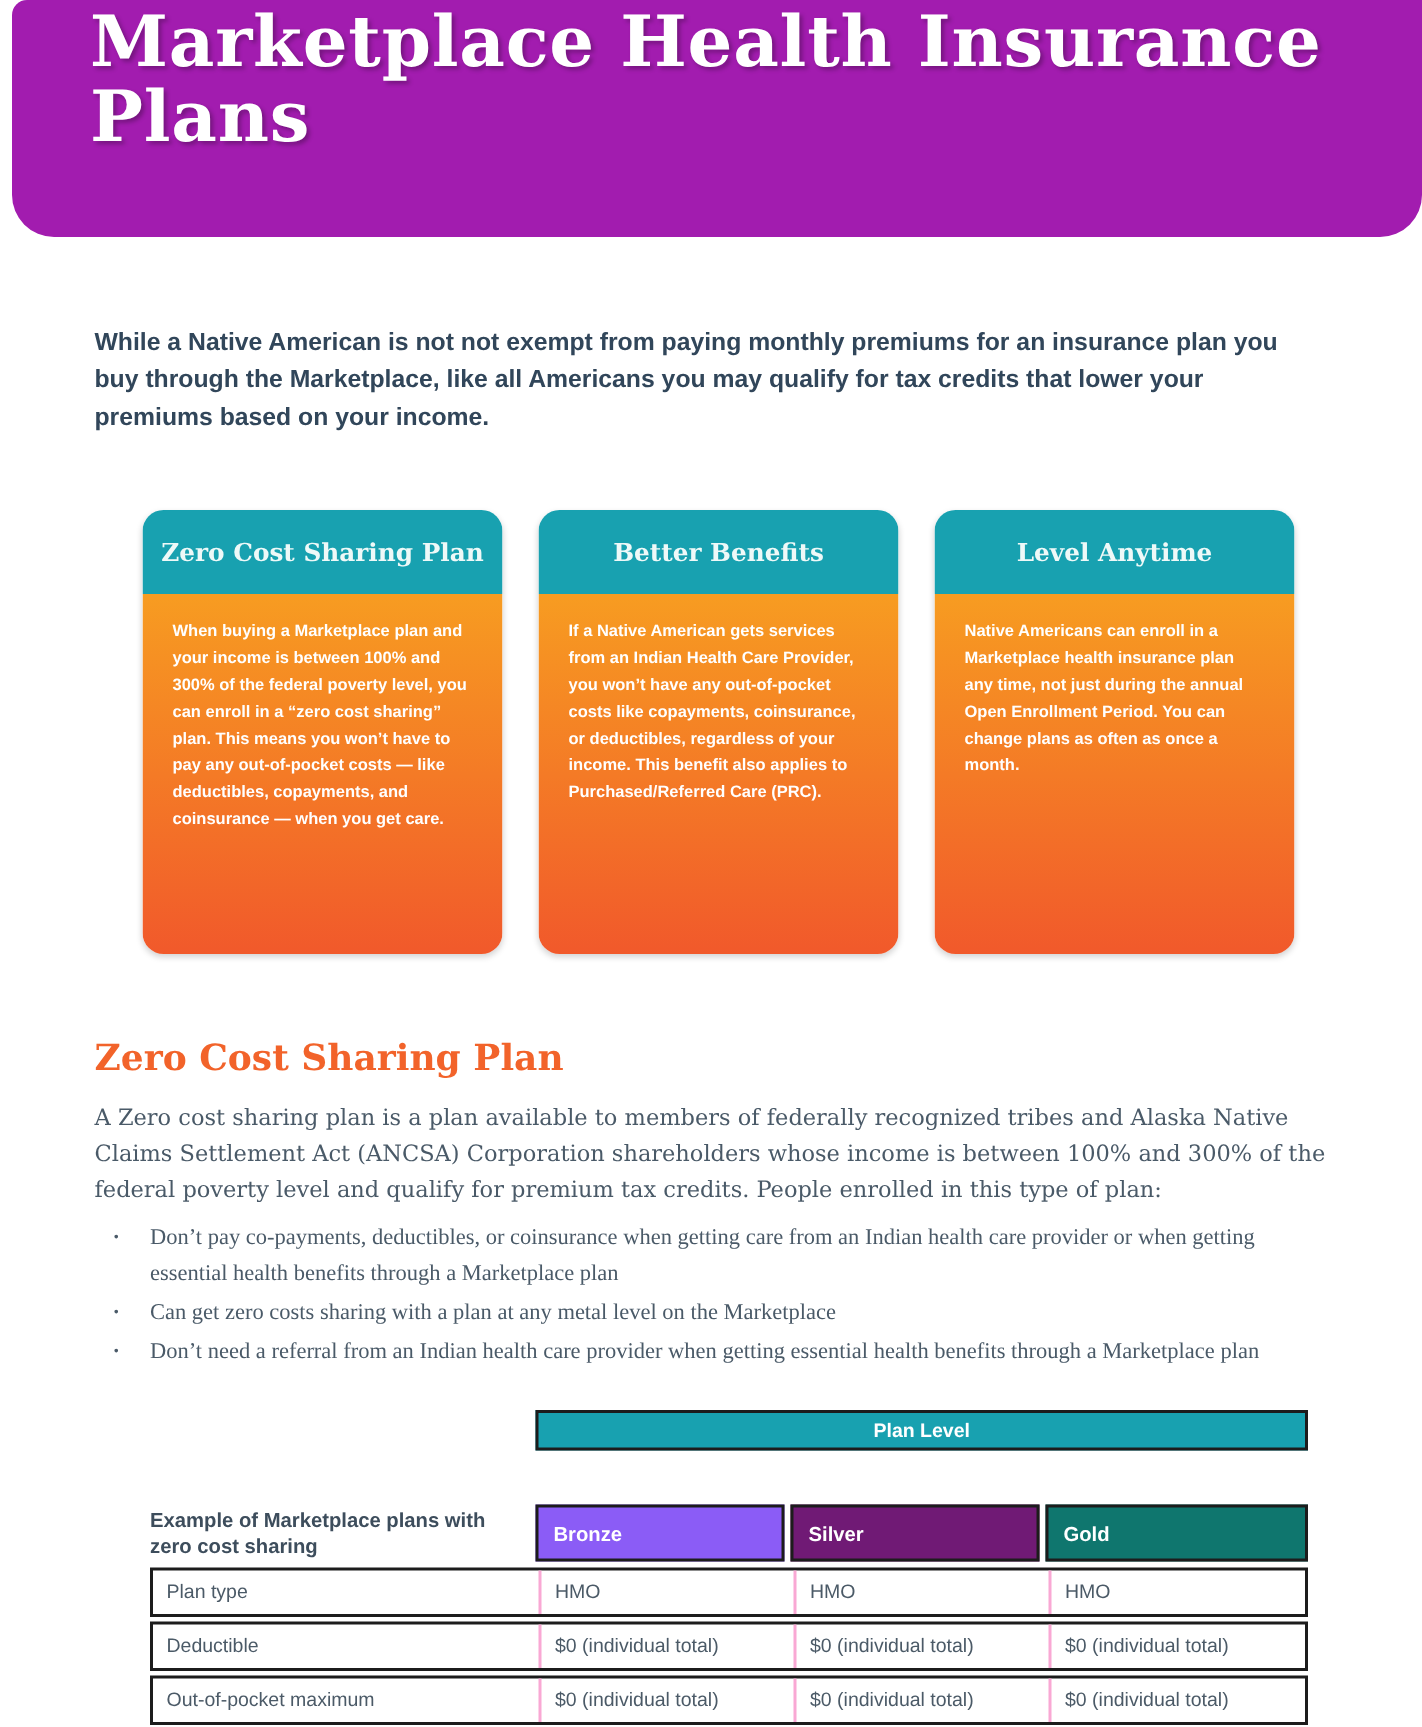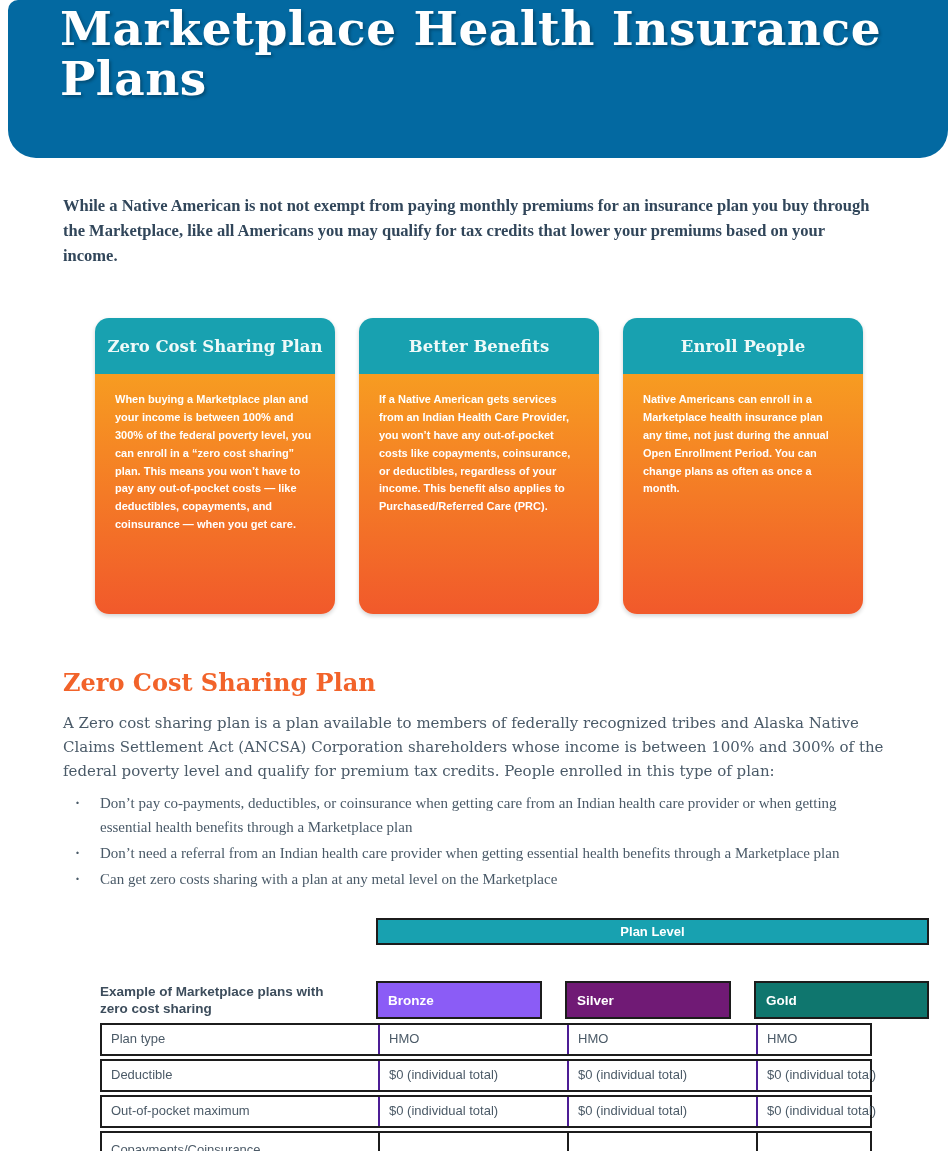--- a/index.html
+++ b/index.html
@@ -2,37 +2,37 @@
 <html><head>
 <meta charset="utf-8">
 <style>
   * { margin:0; padding:0; box-sizing:border-box; }
   html,body { width:948px; background:#ffffff; }
   body { height:1151px; overflow:hidden; font-family:"Liberation Sans", sans-serif; }
 
   
   .page-header {
     position:relative; margin-left:8px; height:158px;
-    background:#0369a1;
+    background:#a21caf;
     border-radius:10px 0 28px 28px;
   }
   .page-header h1 {
     position:absolute; left:52px; top:4px;
     font-family:"DejaVu Serif", serif;
     font-weight:bold; font-size:47px; line-height:1.07;
     color:#ffffff; letter-spacing:0.5px;
     text-shadow:2px 2px 3px rgba(0,0,0,0.28);
   }
 
   .content { padding:0 63px; }
 
   
   .intro {
-    margin-top:36px; width:818px;
-    font-family:Liberation Serif, serif; font-weight:bold;
+    margin-top:58px; width:818px;
+    font-family:Liberation Sans, sans-serif; font-weight:bold;
     font-size:16.5px; line-height:1.5; color:#31465A;
   }
 
   
   .cards { margin-top:50px; margin-left:32px; display:flex; gap:24px; width:768px; }
   .card {
     width:240px; height:296px; border-radius:14px; overflow:hidden;
     box-shadow:0 2px 4px rgba(0,0,0,0.18);
     display:flex; flex-direction:column;
   }
@@ -65,21 +65,21 @@
     font-family:Liberation Serif, serif;
     font-size:15px; line-height:1.55; color:#4A5A68;
   }
   .bullets li::before {
     content:"\00B7"; position:absolute; left:12px; top:0;
     font-weight:bold; color:#4A5A68;
   }
 
   
   .plans-table { margin-top:27px; margin-left:37px; width:772px; }
-  .t-grid { display:grid; grid-template-columns:257px 170px 170px 175px;gap:19px; }
+  .t-grid { display:grid; grid-template-columns:257px 170px 170px 175px; }
   .group-row { margin-bottom:4px; }
   .group-bar {
     grid-column:2 / 5; height:27px; background:#18A1B0;
     border:2px solid #1c1c1c;
     display:flex; align-items:center; justify-content:center;
     color:#ffffff; font-weight:bold; font-size:13px;
   }
   .colhead-row { margin-bottom:4px;margin-top:36px; }
   .corner {
     display:flex; align-items:center; padding-right:20px;
@@ -93,21 +93,21 @@
   .colcell.last { margin-right:0; }
   .bg-bronze { background:#8b5cf6; }
   .bg-silver { background:#701a75;text-align:right; }
   .bg-gold   { background:#0f766e; }
 
   .body-row { border:2px solid #1c1c1c; margin-bottom:3px; background:#ffffff; }
   .body-row .cell {
     padding:5px 8px 5px 9px; font-size:13px; color:#4B5A67; line-height:1.45;
     display:flex; align-items:center;
   }
-  .body-row .cell.val { border-left:2px solid #4c1d95; }
+  .body-row .cell.val { border-left:2px solid #f9a8d4; }
 
   .group-body { border:2px solid #1c1c1c; }
   .group-body .gcell { padding:6px 8px 10px 9px; font-size:13px; color:#4B5A67; }
   .group-body .gcell.val { border-left:2px solid #1c1c1c; padding-left:11px; }
   .gline { line-height:21px; height:21px; }
   .gline.spacer { height:21px; }
 </style>
 </head>
 <body>
 
@@ -124,33 +124,33 @@
     <div class="cards">
       <div class="card">
         <div class="card-head">Zero Cost Sharing Plan</div>
         <div class="card-body">When buying a Marketplace plan and your income is between 100% and 300% of the federal poverty level, you can enroll in a “zero cost sharing” plan. This means you won’t have to pay any out-of-pocket costs — like deductibles, copayments, and coinsurance — when you get care.</div>
       </div>
       <div class="card">
         <div class="card-head">Better Benefits</div>
         <div class="card-body">If a Native American gets services from an Indian Health Care Provider, you won’t have any out-of-pocket costs like copayments, coinsurance, or deductibles, regardless of your income. This benefit also applies to Purchased/Referred Care (PRC).</div>
       </div>
       <div class="card">
-        <div class="card-head">Enroll People</div>
+        <div class="card-head">Level Anytime</div>
         <div class="card-body">Native Americans can enroll in a Marketplace health insurance plan any time, not just during the annual Open Enrollment Period. You can change plans as often as once a month.</div>
       </div>
     </div>
 
     <h2 class="section-heading">Zero Cost Sharing Plan</h2>
 
     <p class="section-paragraph">A Zero cost sharing plan is a plan available to members of federally recognized tribes and Alaska Native Claims Settlement Act (ANCSA) Corporation shareholders whose income is between 100% and 300% of the federal poverty level and qualify for premium tax credits. People enrolled in this type of plan:</p>
 
     <ul class="bullets">
       <li>Don’t pay co-payments, deductibles, or coinsurance when getting care from an Indian health care provider or when getting essential health benefits through a Marketplace plan</li>
+      <li>Can get zero costs sharing with a plan at any metal level on the Marketplace</li>
       <li>Don’t need a referral from an Indian health care provider when getting essential health benefits through a Marketplace plan</li>
-      <li>Can get zero costs sharing with a plan at any metal level on the Marketplace</li>
     </ul>
 
     <div class="plans-table">
 
       <div class="t-grid group-row">
         <div></div>
         <div class="group-bar">Plan Level</div>
       </div>
 
       <div class="t-grid colhead-row">

